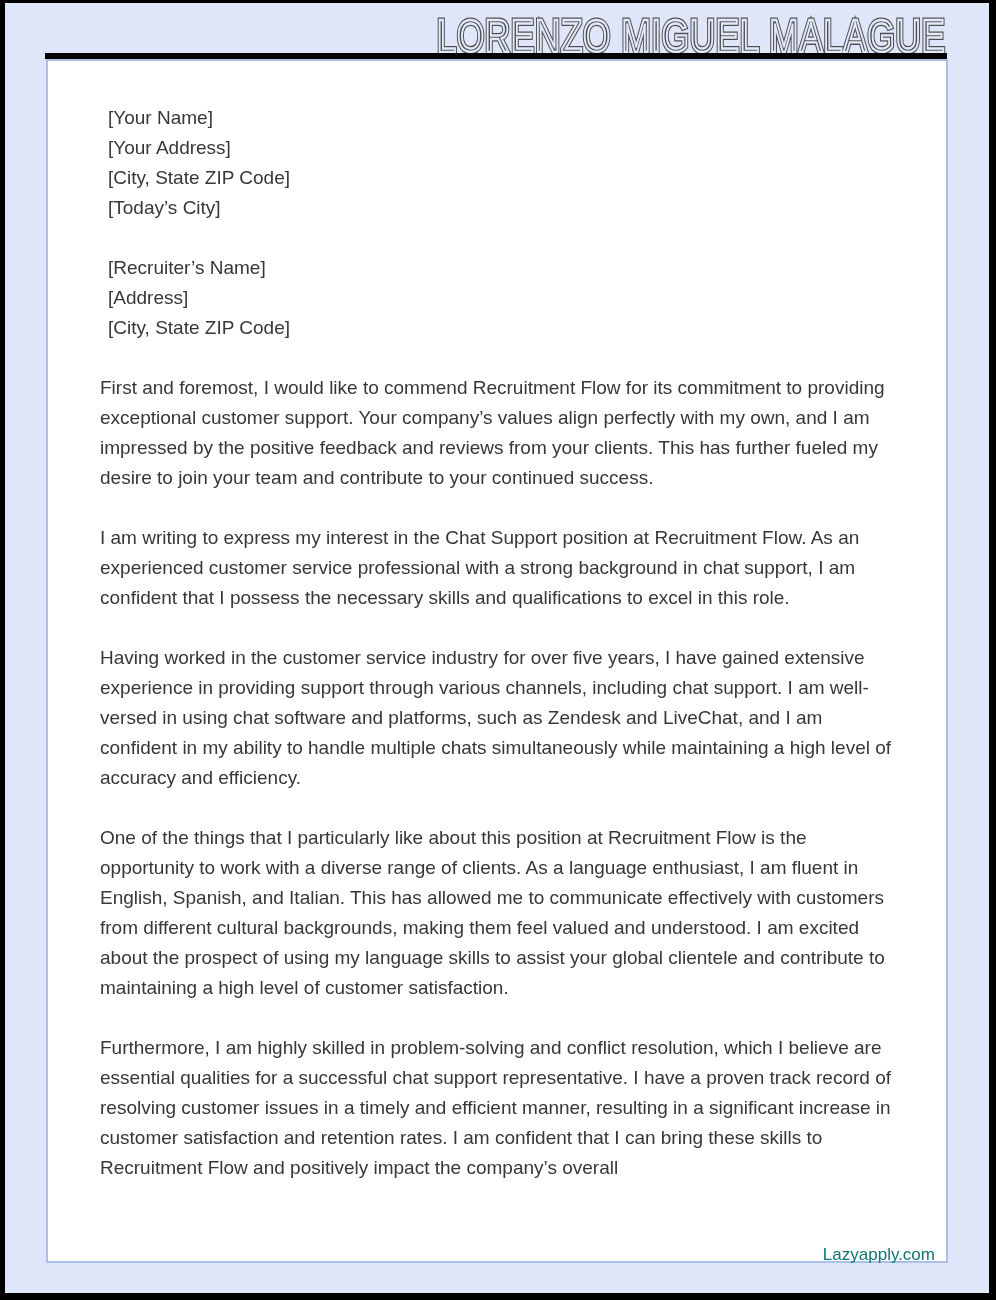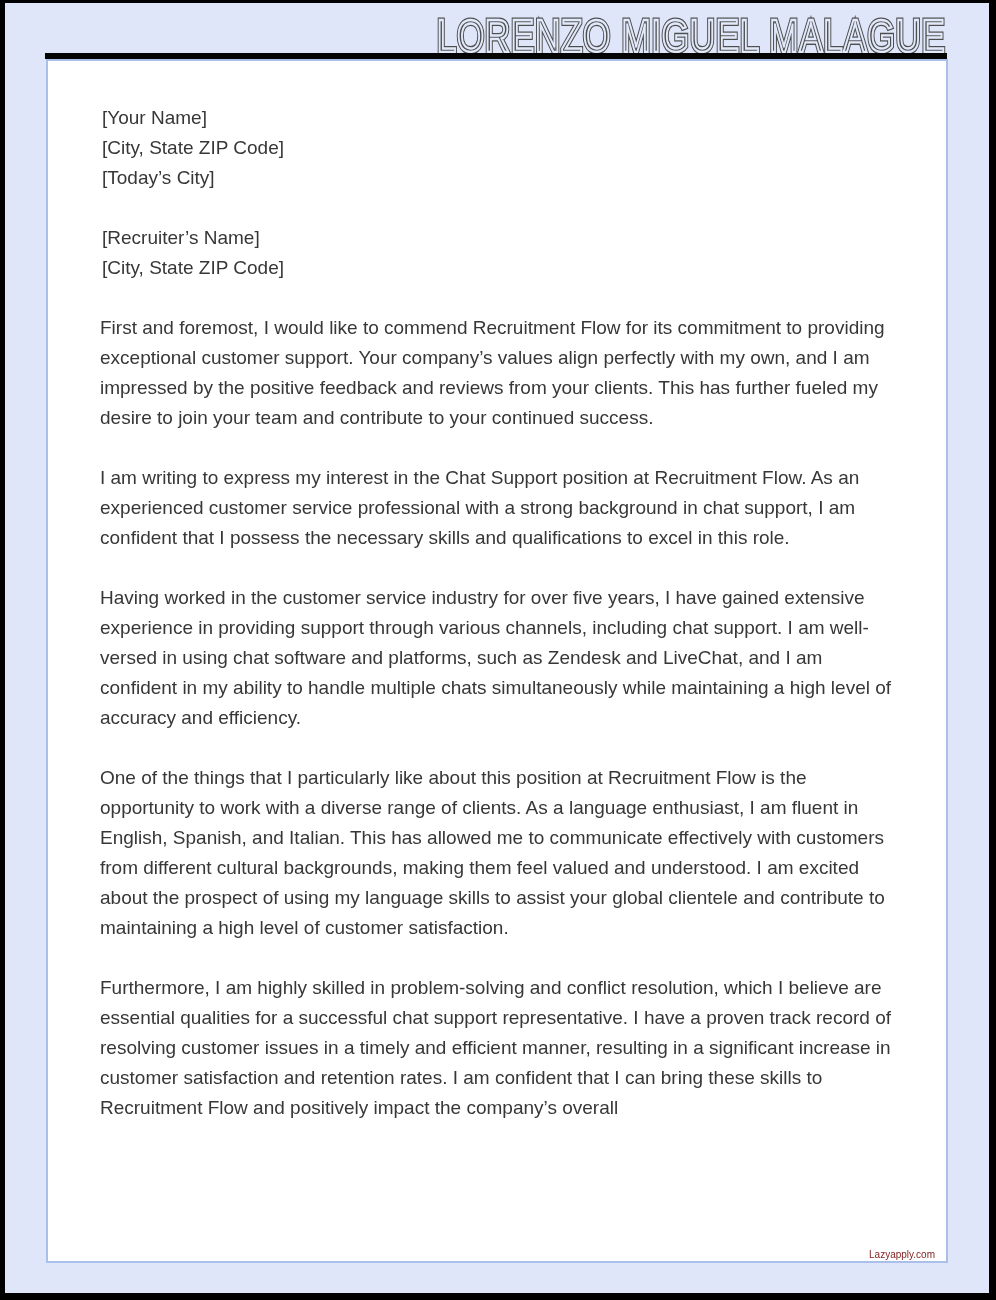--- a/index.html
+++ b/index.html
@@ -75,59 +75,61 @@
     width: 902px;
     height: 1204px;
     background: #ffffff;
     border: 2px solid #aac0ea;
     padding: 42px 44px 0 52px;
     font-size: 19px;
     line-height: 30px;
     color: #373737;
     overflow: visible;
   }
-  .doc .block { margin: 0 0 30px 2px; }
+  .doc .block { margin: 0 0 30px 8px; }
   .doc .line { min-height: 30px; }
   .doc p { margin: 0 0 30px 0; max-width: 800px; }
   .doc p:last-child { margin-bottom: 0; }
 
   
   .watermark {
     position: absolute;
     top: 1244px;
     right: 54px;
-    font-size: 10px;
+    font-size: 17px;
     line-height: 16px;
-    color: #7f1d1d;
+    color: #0f766e;
   }
 </style>
 </head>
 <body>
 
 <div class="page">
 
   <div class="header-area">
     <div class="title">
       <span class="title-layer outer">LORENZO MIGUEL MALAGUE</span>
       <span class="title-layer inner" aria-hidden="true">LORENZO MIGUEL MALAGUE</span>
     </div>
   </div>
 
   <div class="divider"></div>
 
   <div class="doc">
 
     <div class="block">
       <div class="line">[Your Name]</div>
+      <div class="line">[Your Address]</div>
       <div class="line">[City, State ZIP Code]</div>
       <div class="line">[Today’s City]</div>
     </div>
 
     <div class="block">
       <div class="line">[Recruiter’s Name]</div>
+      <div class="line">[Address]</div>
       <div class="line">[City, State ZIP Code]</div>
     </div>
 
 
     <p>First and foremost, I would like to commend Recruitment Flow for its commitment to providing exceptional customer support. Your company’s values align perfectly with my own, and I am impressed by the positive feedback and reviews from your clients. This has further fueled my desire to join your team and contribute to your continued success.</p>
     <p>I am writing to express my interest in the Chat Support position at Recruitment Flow. As an experienced customer service professional with a strong background in chat support, I am confident that I possess the necessary skills and qualifications to excel in this role.</p>
     <p>Having worked in the customer service industry for over five years, I have gained extensive experience in providing support through various channels, including chat support. I am well-versed in using chat software and platforms, such as Zendesk and LiveChat, and I am confident in my ability to handle multiple chats simultaneously while maintaining a high level of accuracy and efficiency.</p>
     <p>One of the things that I particularly like about this position at Recruitment Flow is the opportunity to work with a diverse range of clients. As a language enthusiast, I am fluent in English, Spanish, and Italian. This has allowed me to communicate effectively with customers from different cultural backgrounds, making them feel valued and understood. I am excited about the prospect of using my language skills to assist your global clientele and contribute to maintaining a high level of customer satisfaction.</p>
     <p>Furthermore, I am highly skilled in problem-solving and conflict resolution, which I believe are essential qualities for a successful chat support representative. I have a proven track record of resolving customer issues in a timely and efficient manner, resulting in a significant increase in customer satisfaction and retention rates. I am confident that I can bring these skills to Recruitment Flow and positively impact the company’s overall</p>
 

